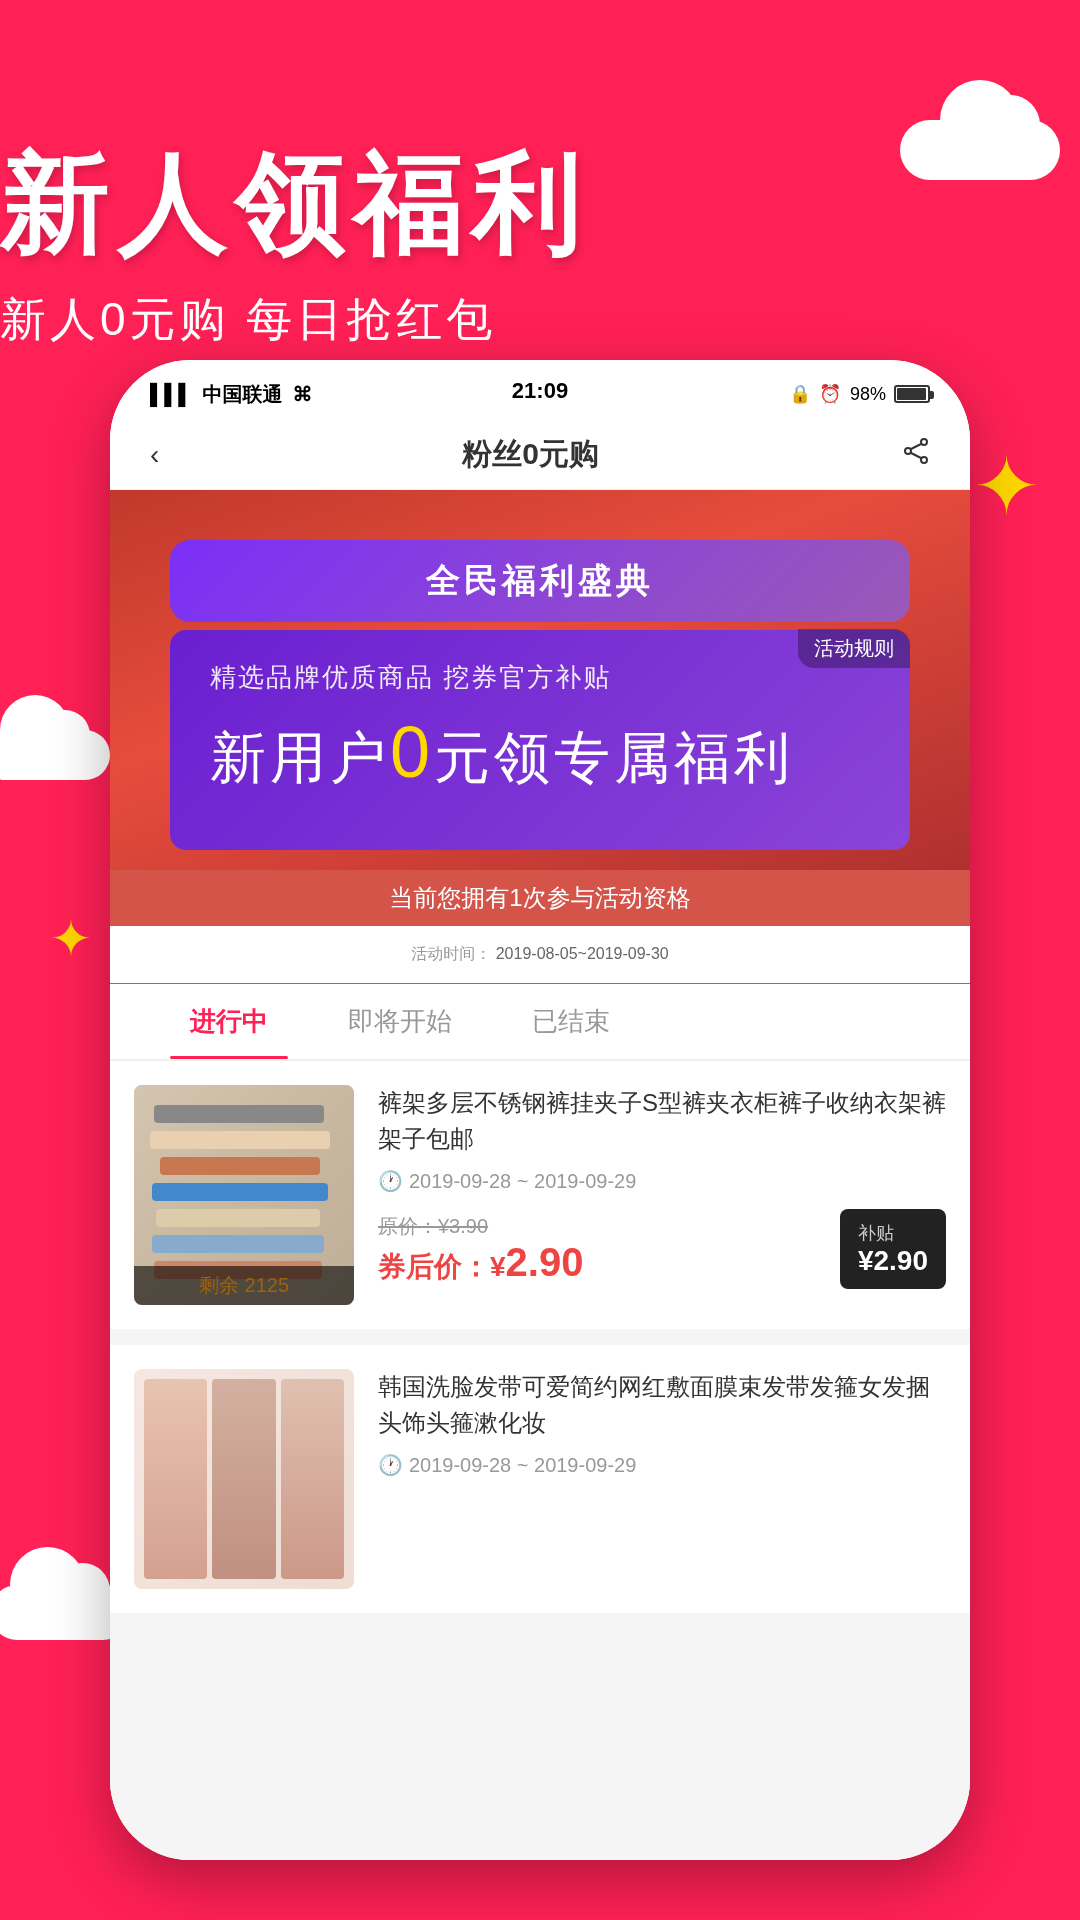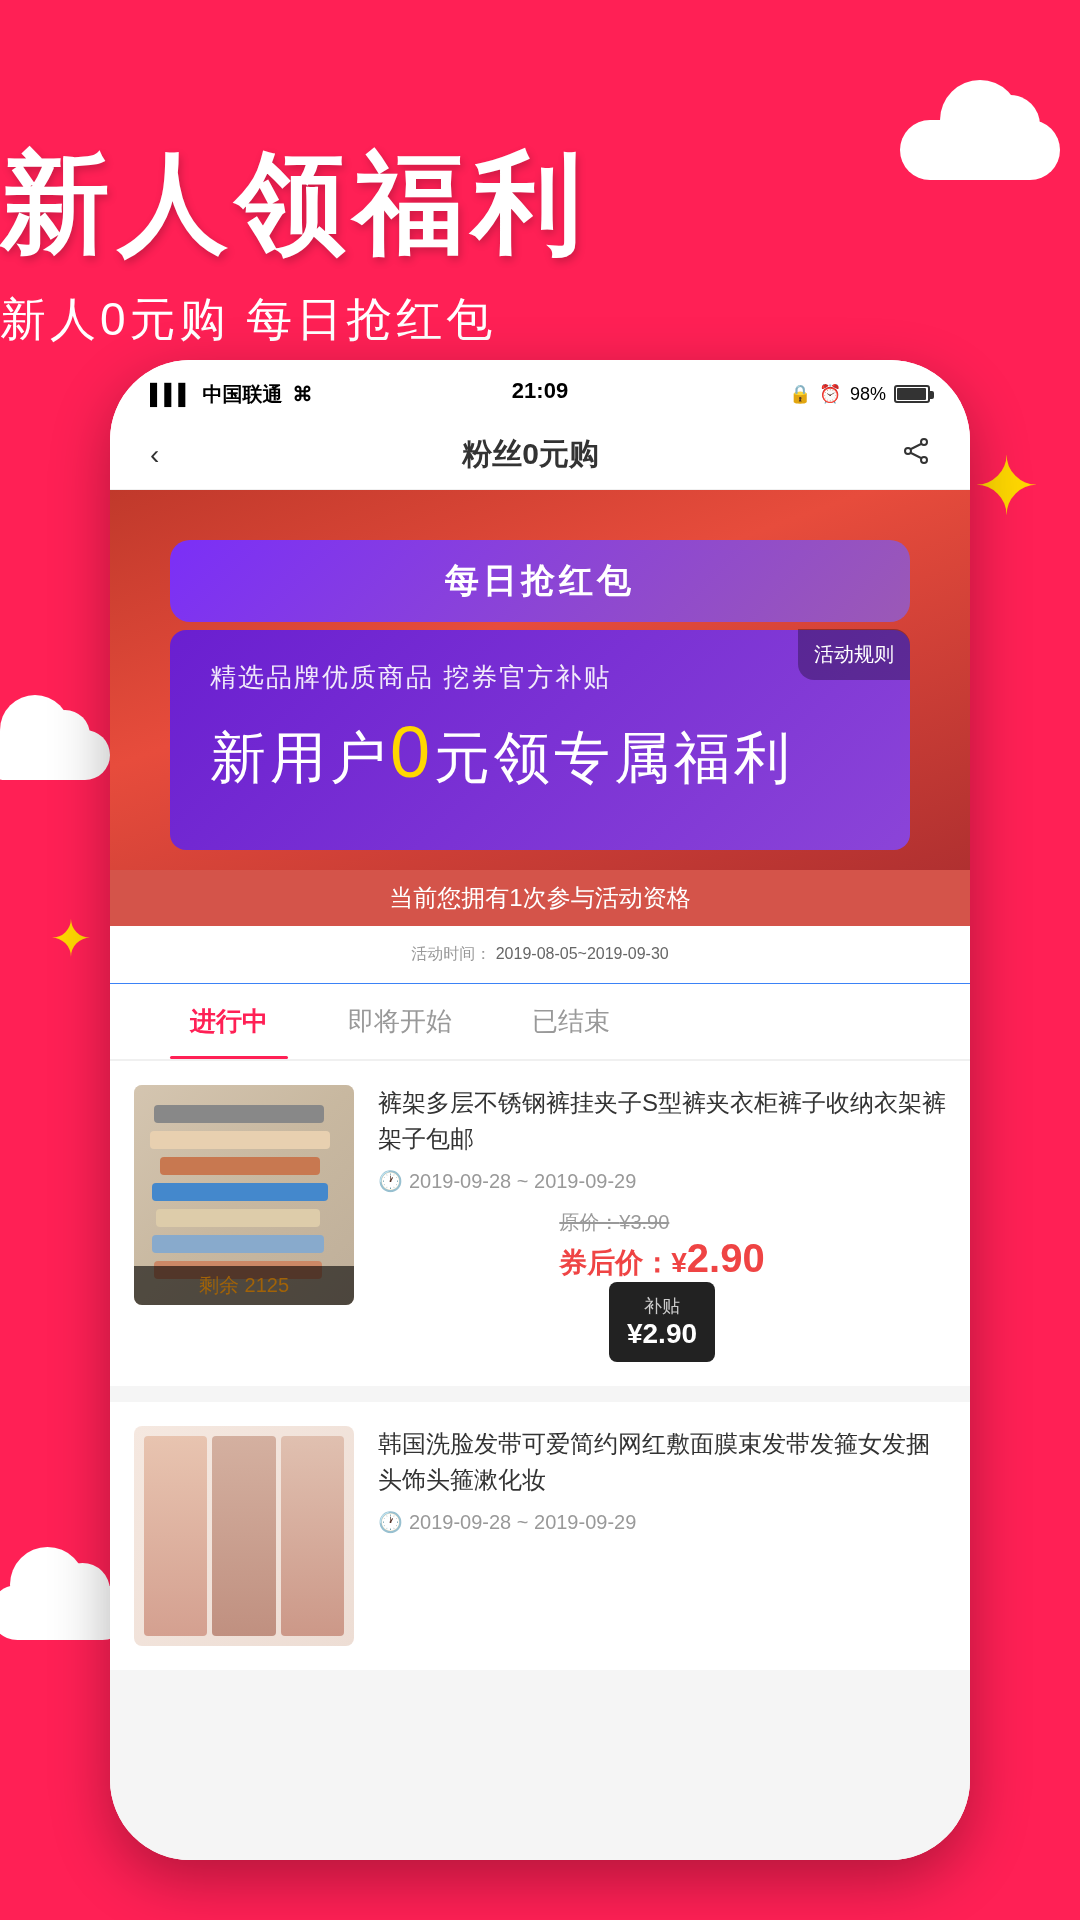--- a/index.html
+++ b/index.html
@@ -253,21 +253,21 @@
       border-radius: 16px;
       padding: 30px 40px;
     }
     .promo-rules-tag {
       position: absolute;
       top: -1px;
       right: 0;
       background: rgba(0,0,0,0.3);
       color: white;
       font-size: 20px;
-      padding: 12px 16px;
+      padding: 6px 16px;
       border-radius: 0 16px 0 16px;
       margin-left: 9px;
     }
     .promo-subtitle {
       color: rgba(255,255,255,0.9);
       font-size: 26px;
       text-align: left;
       margin-bottom: 16px;
       letter-spacing: 2px;
     }
@@ -409,41 +409,39 @@
       font-size: 20px;
       margin-bottom: 16px;
       display: flex;
       align-items: center;
       gap: 6px;
     }
     .product-price-row {
       display: flex;
       align-items: center;
       justify-content: space-between;
-      flex-direction: column;
     }
     .original-price {
       font-size: 20px;
       color: #999;
       text-decoration: line-through;
     }
     .discount-price {
       font-size: 28px;
       color: #ef4444;
       font-weight: 700;
     }
     .discount-price .price-num {
       font-size: 40px;
     }
     .subsidy-badge {
       background: #222;
       color: white;
       border-radius: 8px;
       padding: 12px 18px;
-      text-align: center;
     }
     .subsidy-label {
       font-size: 18px;
       color: #ccc;
       display: block;
     }
     .subsidy-price {
       font-size: 28px;
       font-weight: 700;
     }
@@ -519,21 +517,21 @@
     </span>
   </div>
 
   <div class="content-area">
 
     <div class="banner">
 
       <div class="coin-stack"></div>
 
       <div class="promo-banner">
-        <div class="promo-banner-title">每日抢红包</div>
+        <div class="promo-banner-title">全民福利盛典</div>
       </div>
 
       <div class="promo-box">
         <div class="promo-rules-tag">活动规则</div>
         <div class="promo-subtitle">精选品牌优质商品 挖券官方补贴</div>
         <div class="promo-main-text">
           <span>新用户</span><span class="zero">0</span><span>元领专属福利</span>
         </div>
       </div>
     </div>

